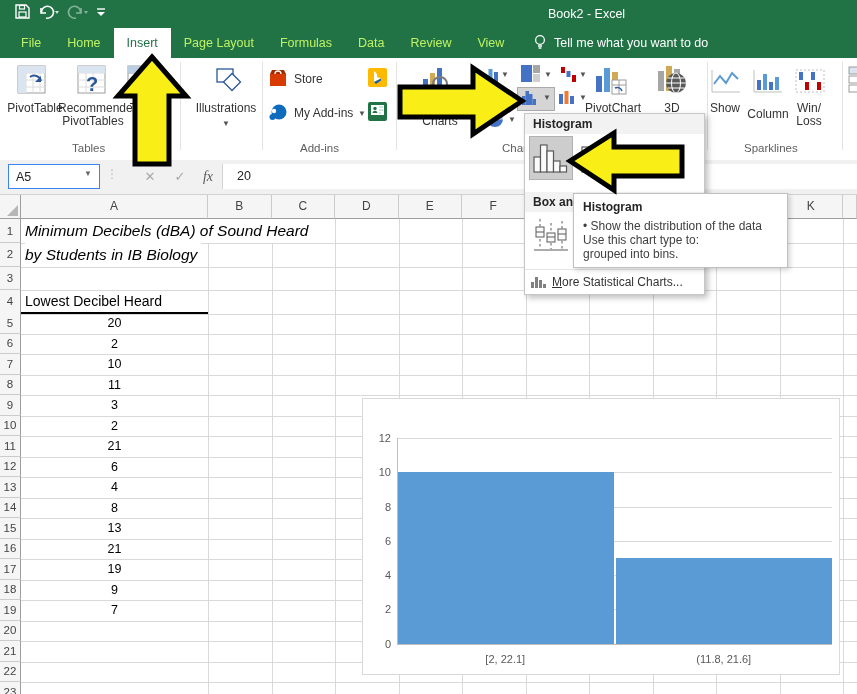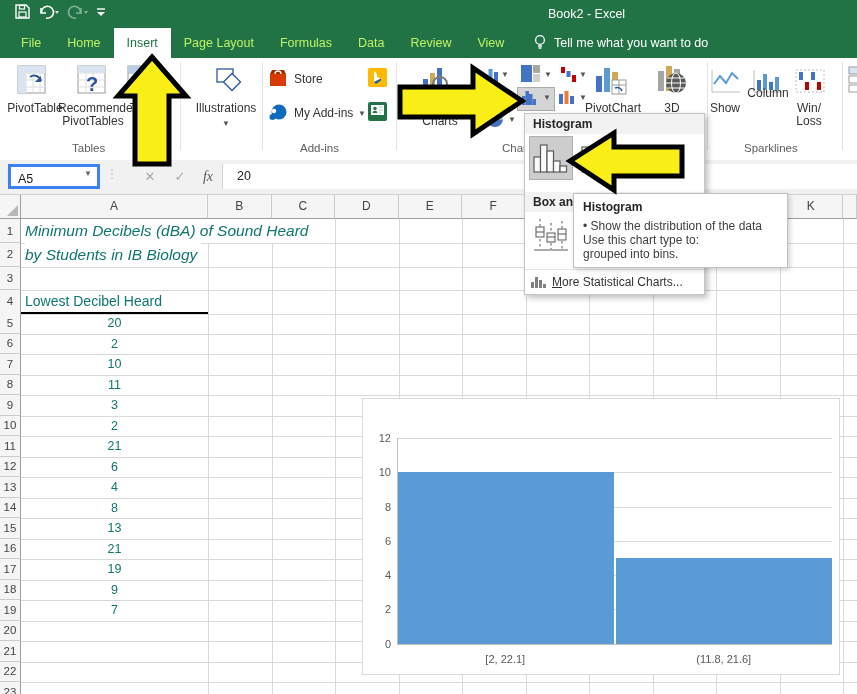--- a/index.html
+++ b/index.html
@@ -18,34 +18,34 @@
   
   .ribbon{position:absolute;left:0;top:58px;width:857px;height:102px;background:#fff;border-bottom:1px solid #d2d2d2;z-index:1}
   .ribbon .abs{position:absolute}
   .blabel{position:absolute;font-size:12px;color:#333;text-align:center;white-space:nowrap}
   .grplabel{position:absolute;font-size:11.5px;color:#5e5e5e;white-space:nowrap}
   .sep{position:absolute;top:4px;height:88px;width:1px;background:#e3e3e3}
   .car{position:absolute;font-size:8px;color:#555;line-height:8px}
   .histbtn{position:absolute;background:#d5d5d5;border:1px solid #ababab}
   
   .fbar{position:absolute;left:0;top:160px;width:857px;height:34px;background:#f1f1f1;border-bottom:1px solid #d1d1d1;z-index:1}
-  .namebox{position:absolute;left:8px;top:4px;width:92px;height:25px;background:#fff;border:3px solid #3b82f6;font-size:12.5px;color:#222;line-height:25px;padding-left:7px;box-sizing:border-box}
+  .namebox{position:absolute;left:8px;top:4px;width:92px;height:25px;background:#fff;border:1px solid #3b82f6;font-size:12.5px;color:#222;line-height:25px;padding-left:7px;box-sizing:border-box}
   .nb-car{position:absolute;left:84px;top:9px;font-size:8px;color:#666}
   .fdots{position:absolute;left:106px;top:7px;color:#b9b9b9;font-size:12px;letter-spacing:-2px}
   .fbtn{position:absolute;top:4px;width:24px;height:25px;text-align:center;line-height:25px;font-size:13px;color:#a8a8a8}
   .ffield{position:absolute;left:222px;top:4px;width:635px;height:25px;background:#fff;border-left:1px solid #d4d4d4;font-size:12.5px;color:#222;line-height:25px;padding-left:14px;box-sizing:border-box}
   
   .sheet{position:absolute;left:0;top:194px;width:857px;height:500px;background:#fff;overflow:hidden}
   .corner{position:absolute;left:0;top:0;width:21px;height:25px;background:#f5f5f5;border-right:1px solid #9e9e9e;border-bottom:1px solid #9e9e9e;box-sizing:border-box}
   .corner .tri{position:absolute;right:2px;bottom:2px;width:0;height:0;border-left:11px solid transparent;border-bottom:11px solid #b7b7b7}
   .colhdr{position:absolute;top:0;height:25px;background:#f5f5f5;border-right:1px solid #cbcbcb;border-bottom:1px solid #9e9e9e;box-sizing:border-box;color:#444;font-size:12px;display:flex;align-items:center;justify-content:center}
   .rowhdr{position:absolute;left:0;width:21px;background:#f5f5f5;border-right:1px solid #9e9e9e;border-bottom:1px solid #cbcbcb;box-sizing:border-box;color:#444;font-size:11.5px;display:flex;align-items:center;justify-content:center}
   .vline{position:absolute;width:1px;background:#d9d9d9}
   .hline{position:absolute;height:1px;background:#d9d9d9}
-  .celltxt{position:absolute;color:#0f766e;white-space:nowrap}
+  .celltxt{position:absolute;color:#000000;white-space:nowrap}
   .titletxt{font-style:italic;font-size:15.5px;background:#fff;padding-right:4px}
   .numcell{width:187px;text-align:center;font-size:12.5px}
   .blackline{position:absolute;background:#000;height:2px}
   
   .chartbox{position:absolute;left:362px;top:398px;width:478px;height:277px;background:#fff;border:1px solid #d9d9d9;z-index:5;box-sizing:border-box}
   .chart-title{position:absolute;left:0;top:6px;width:100%;text-align:center;font-size:16.5px;color:#595959}
   .ytick{position:absolute;width:26px;text-align:right;font-size:11px;color:#595959}
   .xlab{position:absolute;font-size:11px;color:#595959;text-align:center}
   .cgrid{position:absolute;height:1px;background:#d9d9d9}
   .cbar{position:absolute}
@@ -253,21 +253,21 @@
         <path d="M4 16l6-8 6 7 6-10 6 6" fill="none" stroke="#5b9bd5" stroke-width="2"></path>
       </svg></span>
   <div class="blabel" style="left:706px;top:43px;width:38px">Show</div>
   <span class="abs" style="left:752px;top:10px"><svg width="32" height="26" viewBox="0 0 32 26">
         <path d="M2 2v22h28" stroke="#bfbfbf" fill="none"></path>
         <rect x="5" y="12" width="4" height="10" fill="#4472c4"></rect>
         <rect x="11" y="6" width="4" height="16" fill="#5b9bd5"></rect>
         <rect x="17" y="14" width="4" height="8" fill="#4472c4"></rect>
         <rect x="23" y="9" width="4" height="13" fill="#5b9bd5"></rect>
       </svg></span>
-  <div class="blabel" style="left:746px;top:28px;width:44px">Column</div>
+  <div class="blabel" style="left:746px;top:49px;width:44px">Column</div>
   <span class="abs" style="left:794px;top:10px"><svg width="32" height="26" viewBox="0 0 32 26">
         <rect x="2" y="2" width="28" height="22" fill="none" stroke="#bfbfbf" stroke-dasharray="2 2"></rect>
         <rect x="5" y="4" width="4" height="8" fill="#4472c4"></rect>
         <rect x="11" y="14" width="4" height="8" fill="#c00000"></rect>
         <rect x="17" y="4" width="4" height="8" fill="#4472c4"></rect>
         <rect x="23" y="14" width="4" height="8" fill="#c00000"></rect>
       </svg></span>
   <div class="blabel" style="left:790px;top:43px;width:38px">Win/</div>
   <div class="blabel" style="left:790px;top:56px;width:38px">Loss</div>
   <div class="grplabel" style="left:744px;top:84px">Sparklines</div>

